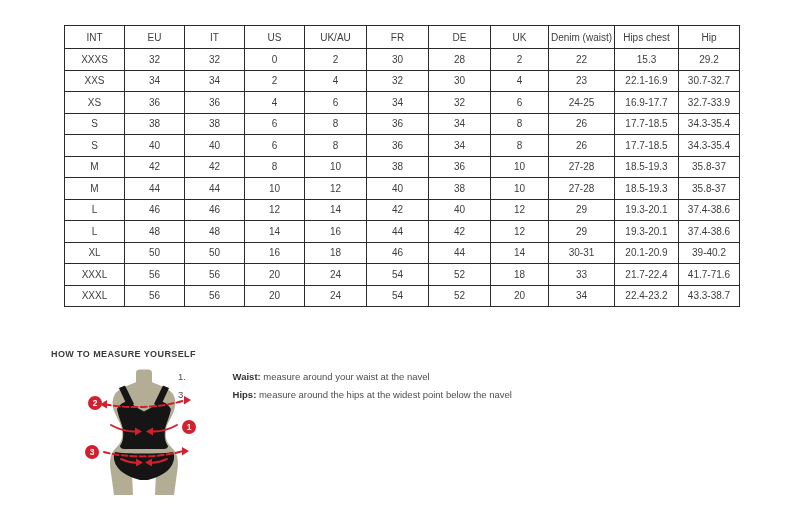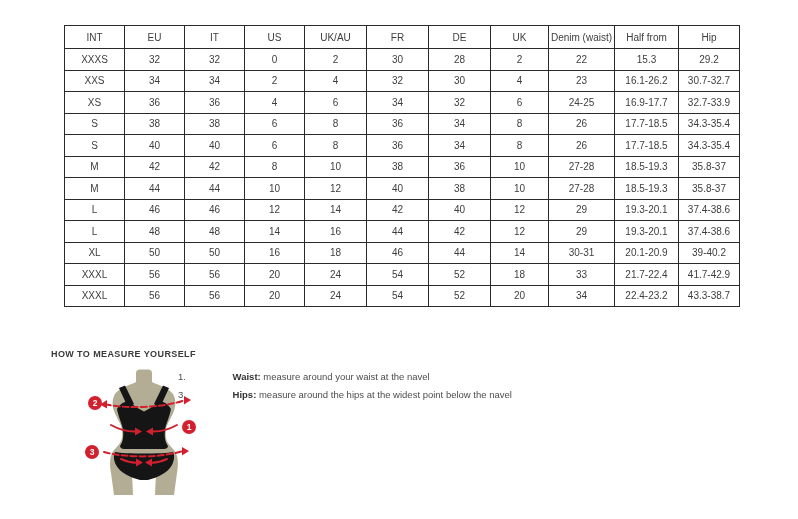--- a/index.html
+++ b/index.html
@@ -75,21 +75,21 @@
       <tr>
           <th>INT</th>
           <th>EU</th>
           <th>IT</th>
           <th>US</th>
           <th>UK/AU</th>
           <th>FR</th>
           <th>DE</th>
           <th>UK</th>
           <th>Denim (waist)</th>
-          <th>Half from</th>
+          <th>Hips chest</th>
           <th>Hip</th>
         </tr>
     </thead>
     <tbody>
         <tr>
           <td>XXXS</td>
           <td>32</td>
           <td>32</td>
           <td>0</td>
           <td>2</td>
@@ -103,21 +103,21 @@
         <tr>
           <td>XXS</td>
           <td>34</td>
           <td>34</td>
           <td>2</td>
           <td>4</td>
           <td>32</td>
           <td>30</td>
           <td>4</td>
           <td>23</td>
-          <td>16.1-26.2</td>
+          <td>22.1-16.9</td>
           <td>30.7-32.7</td>
         </tr>
         <tr>
           <td>XS</td>
           <td>36</td>
           <td>36</td>
           <td>4</td>
           <td>6</td>
           <td>34</td>
           <td>32</td>
@@ -221,21 +221,21 @@
           <td>XXXL</td>
           <td>56</td>
           <td>56</td>
           <td>20</td>
           <td>24</td>
           <td>54</td>
           <td>52</td>
           <td>18</td>
           <td>33</td>
           <td>21.7-22.4</td>
-          <td>41.7-42.9</td>
+          <td>41.7-71.6</td>
         </tr>
         <tr>
           <td>XXXL</td>
           <td>56</td>
           <td>56</td>
           <td>20</td>
           <td>24</td>
           <td>54</td>
           <td>52</td>
           <td>20</td>

